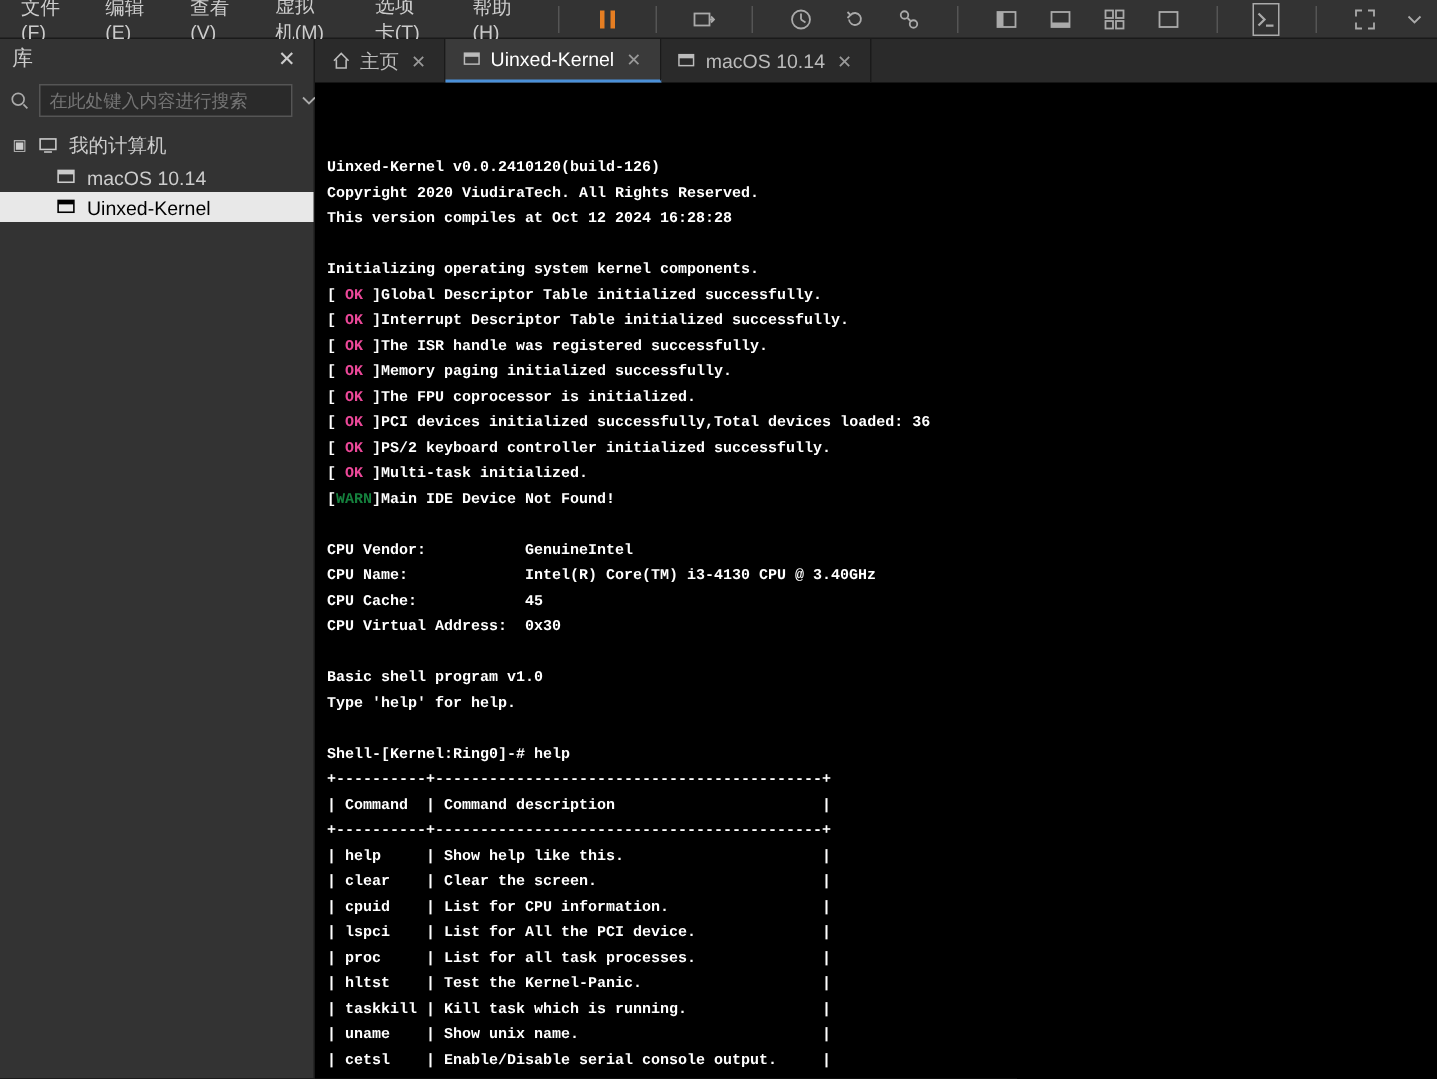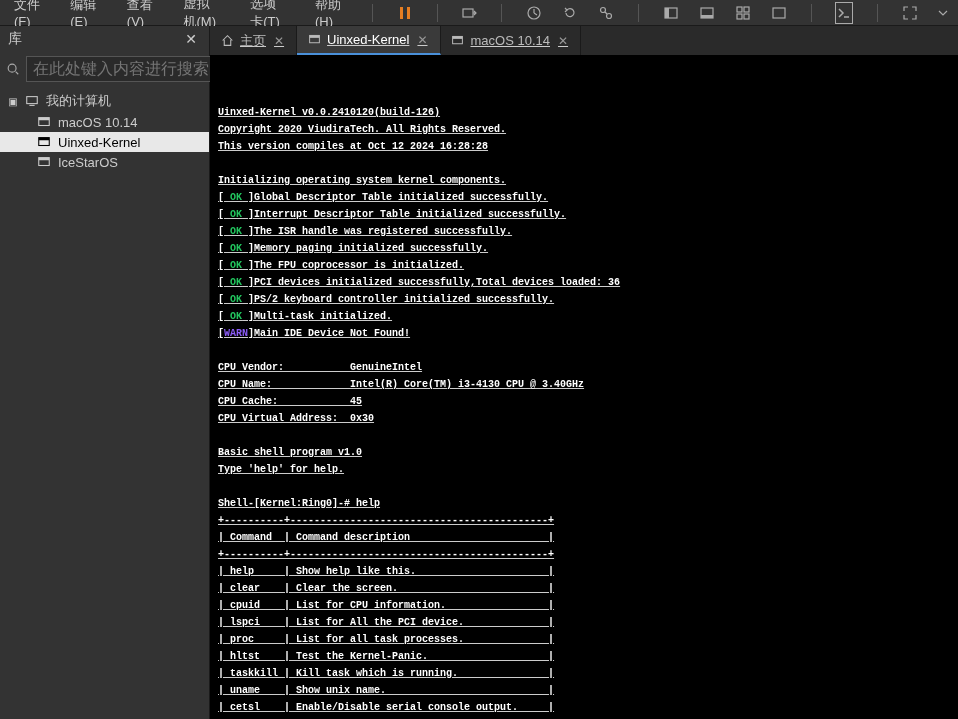--- a/index.html
+++ b/index.html
@@ -77,21 +77,21 @@
   display: flex;
   align-items: center;
   gap: 6px;
 }
 .search-row input {
   flex: 1;
   background: #2a2a2a;
   border: 1px solid #555;
   color: #aaa;
   padding: 3px 6px;
-  font-size: 16px;
+  font-size: 12px;
   outline: none;
 }
 .search-icon {
   width: 16px;
   height: 16px;
   display: flex;
   align-items: center;
   justify-content: center;
   cursor: pointer;
 }
@@ -124,21 +124,20 @@
   justify-content: center;
 }
 
 
 .content {
   flex: 1;
   background: #000;
   display: flex;
   flex-direction: column;
   overflow: hidden;
-  text-decoration: underline;
 }
 .tabbar {
   height: 30px;
   background: #2a2a2a;
   display: flex;
   align-items: stretch;
   border-bottom: 1px solid #000;
 }
 .tab {
   display: flex;
@@ -170,22 +169,22 @@
   color: #fff;
   font-family: "Consolas", "Courier New", monospace;
   font-size: 10px;
   line-height: 17px;
   padding: 4px 8px;
   white-space: pre;
   overflow: hidden;
   font-weight: bold;
   margin-top: 44px;
 }
-.ok { color: #22c55e; }
-.warn { color: #8b5cf6; }
+.ok { color: #ec4899; }
+.warn { color: #15803d; }
 </style>
 </head>
 <body>
 
 <div class="menubar">
   <div class="menu-item">文件(F)</div>
   <div class="menu-item">编辑(E)</div>
   <div class="menu-item">查看(V)</div>
   <div class="menu-item">虚拟机(M)</div>
   <div class="menu-item">选项卡(T)</div>
@@ -315,30 +314,20 @@
           <div class="tree-row selected">
             <span class="indent" style="width:22px"></span>
             <span class="row-icon">
               <svg width="14" height="14" viewBox="0 0 16 16">
                 <rect x="2" y="3" width="12" height="9" fill="none" stroke="#000" stroke-width="1.2"></rect>
                 <rect x="2" y="3" width="12" height="3" fill="#000"></rect>
               </svg>
             </span>
             <span>Uinxed-Kernel</span>
           </div>
-          <div class="tree-row">
-            <span class="indent" style="width:22px"></span>
-            <span class="row-icon">
-              <svg width="14" height="14" viewBox="0 0 16 16">
-                <rect x="2" y="3" width="12" height="9" fill="none" stroke="#ccc" stroke-width="1.2"></rect>
-                <rect x="2" y="3" width="12" height="3" fill="#ccc"></rect>
-              </svg>
-            </span>
-            <span>IceStarOS</span>
-          </div>
         </div>
     </div>
   </div>
 
   <div class="content">
     <div class="tabbar" id="tabbar">
         <div class="tab">
           <span class="tab-icon">
             <svg width="13" height="13" viewBox="0 0 16 16">
               <path d="M2 8 L8 2 L14 8 M4 7 L4 14 L12 14 L12 7" fill="none" stroke="#bbb" stroke-width="1.3"></path>

